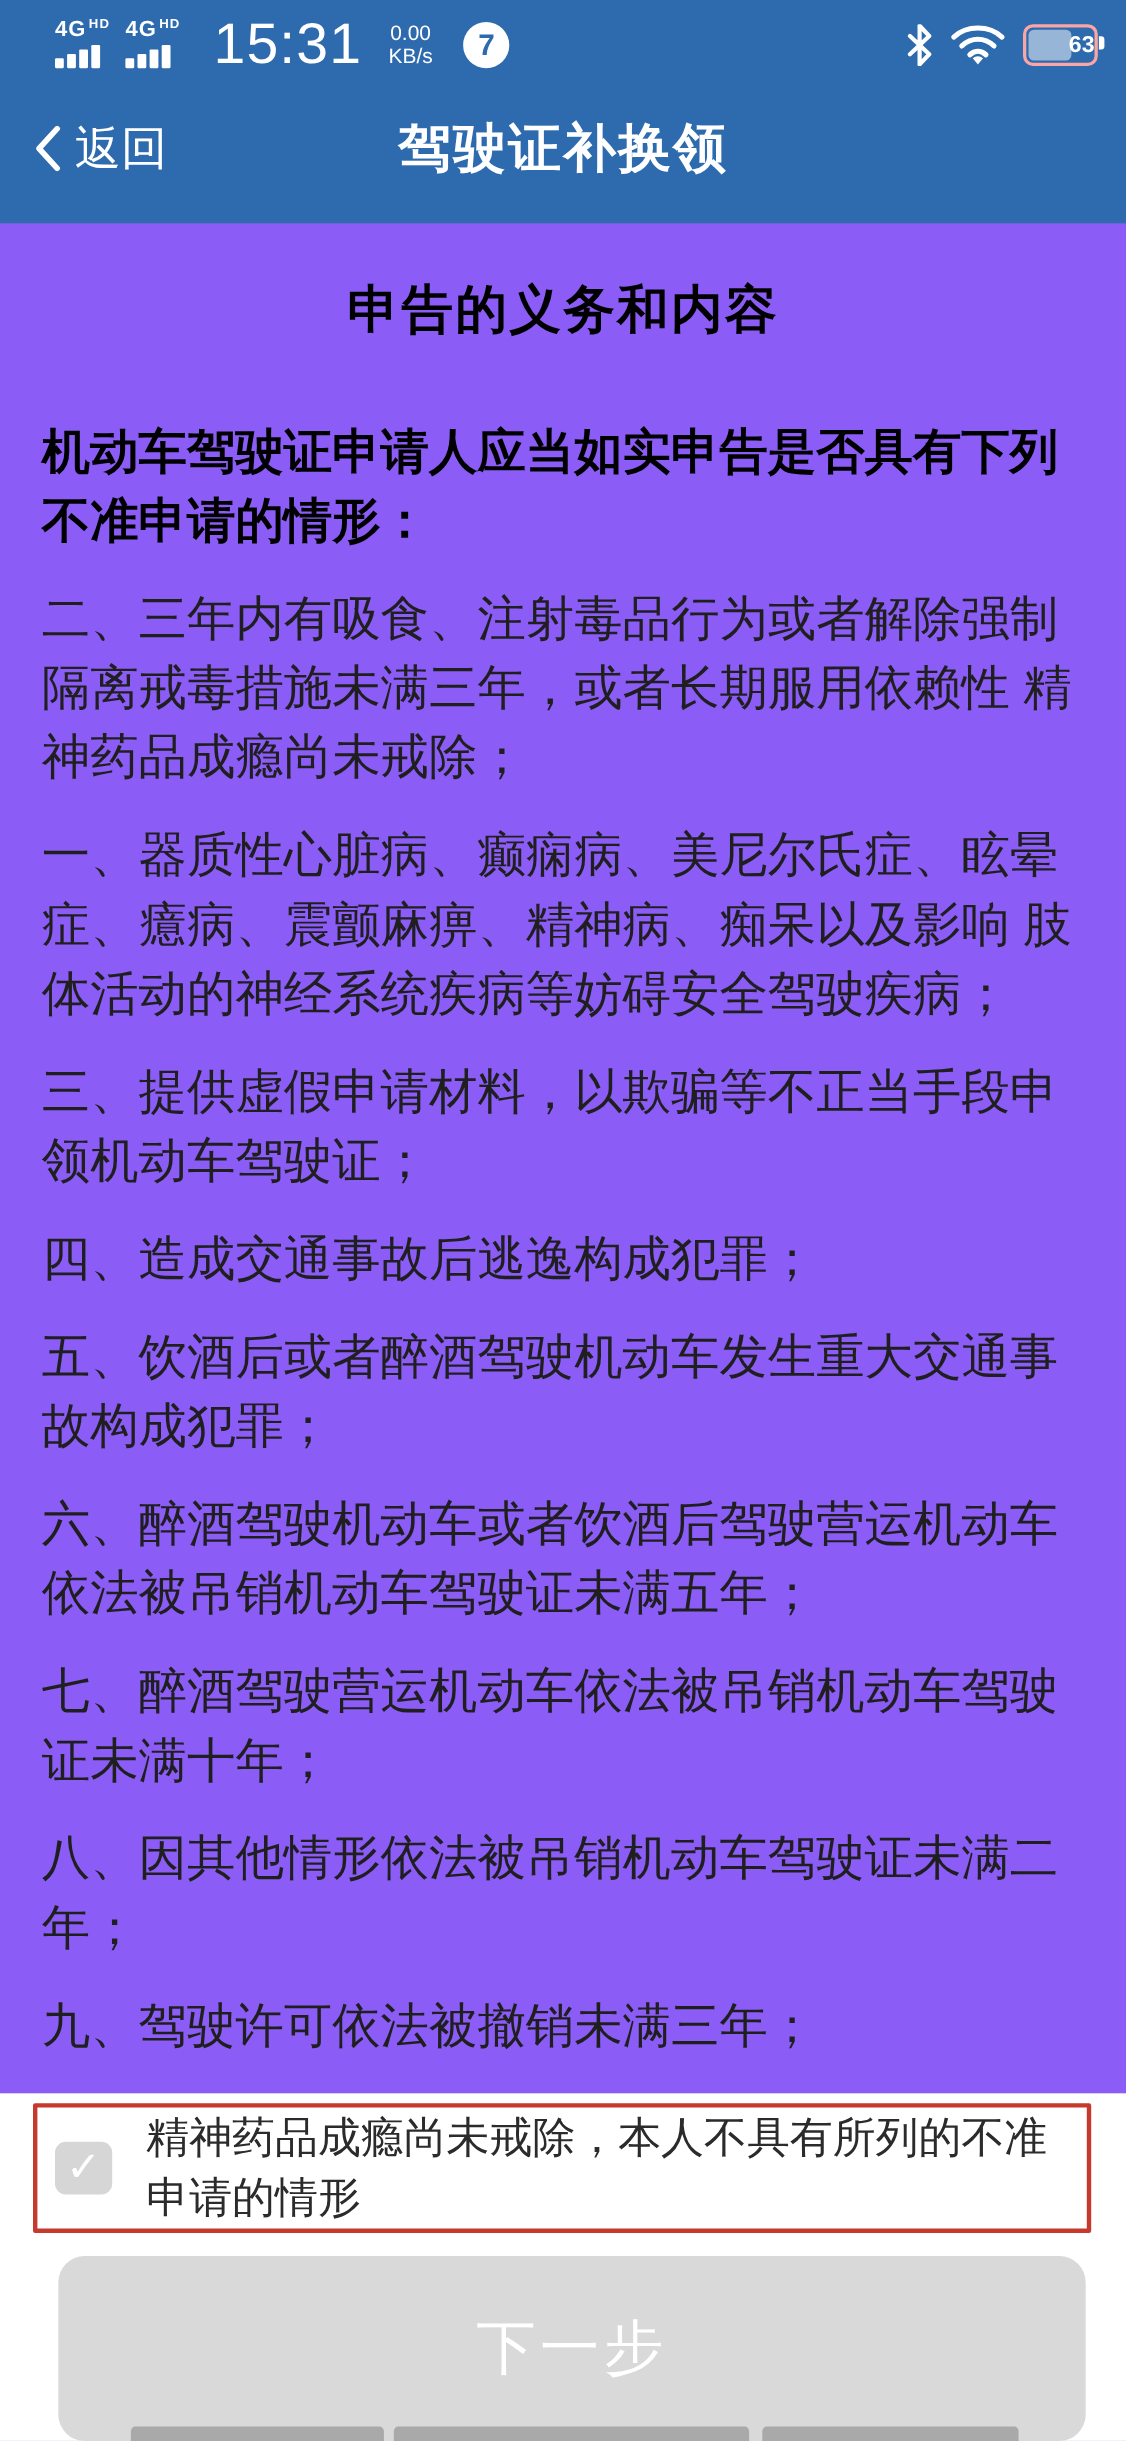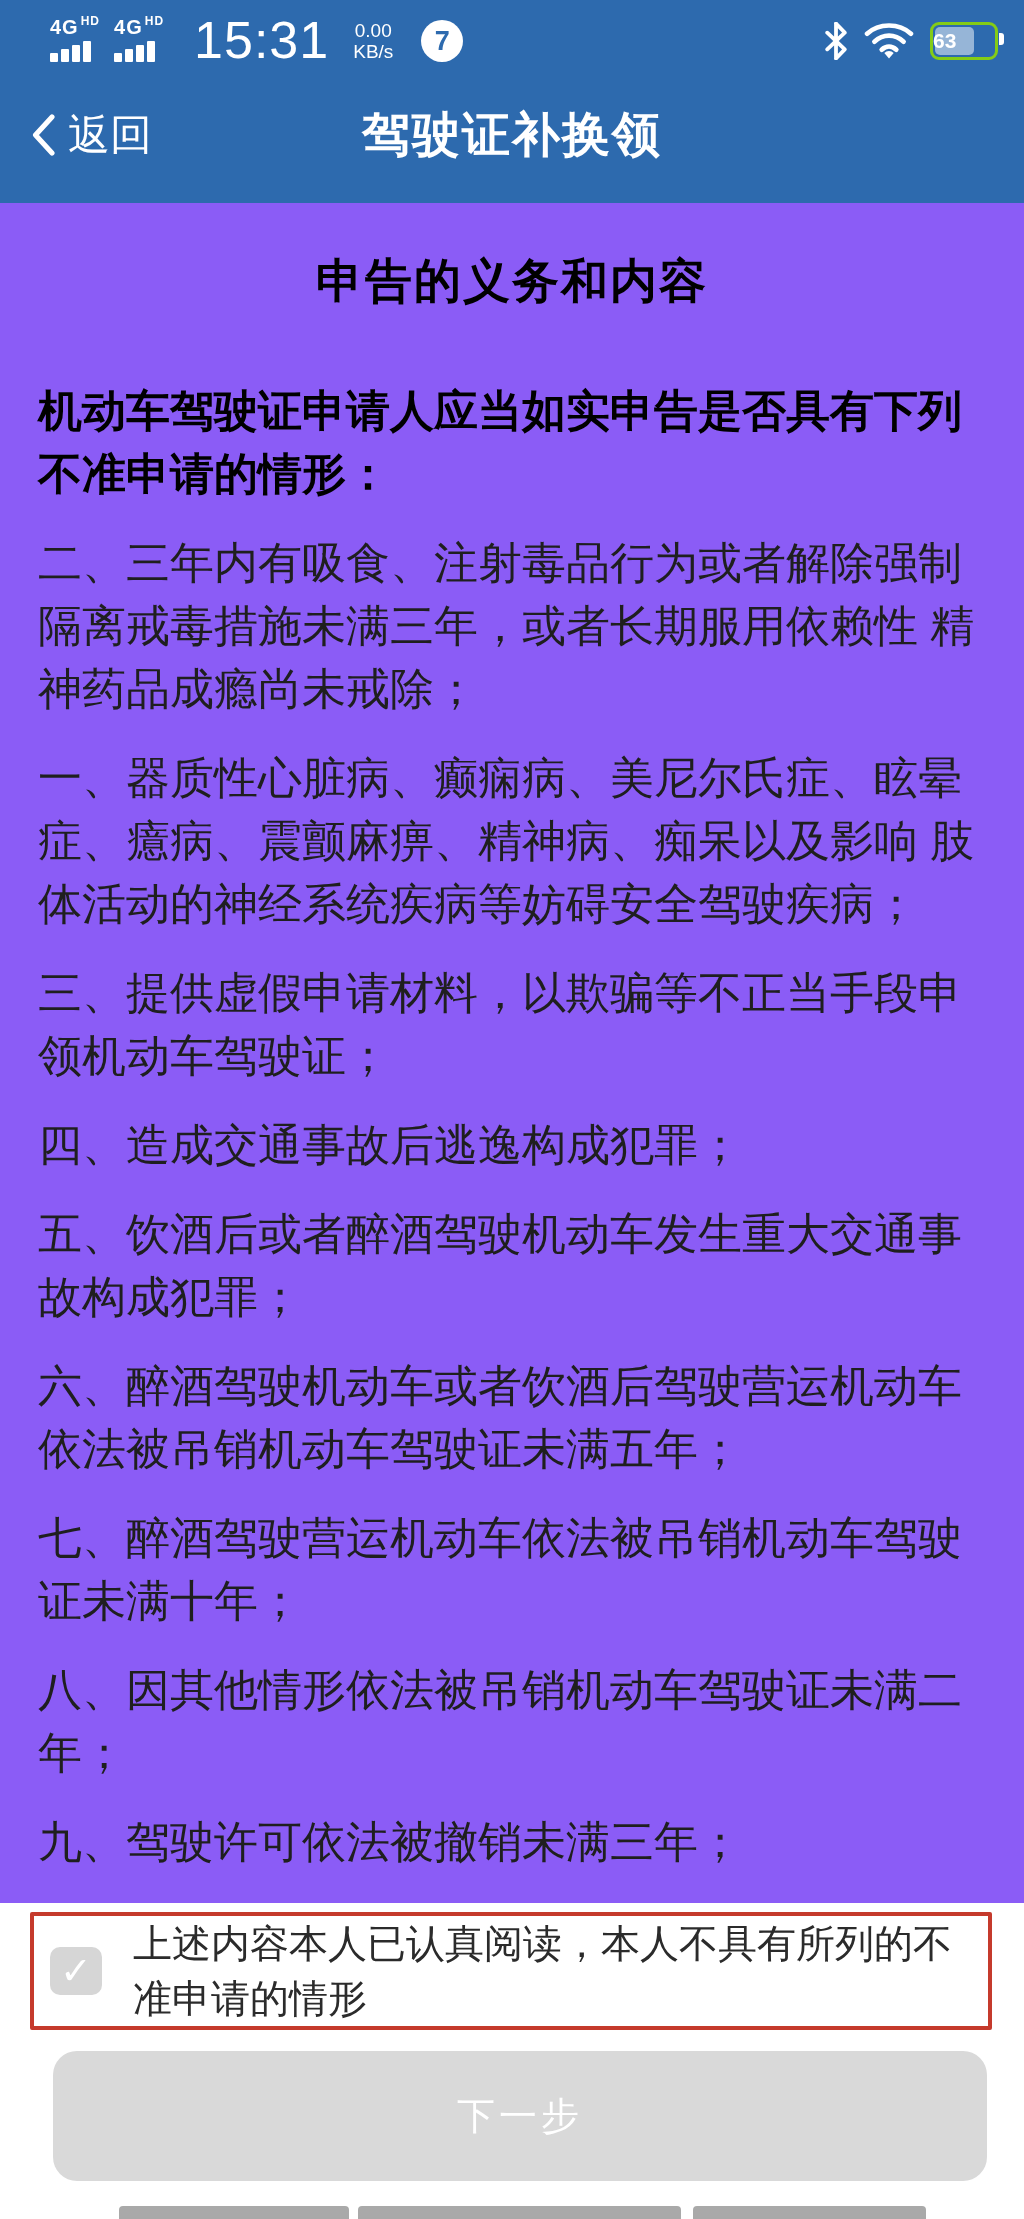--- a/index.html
+++ b/index.html
@@ -18,41 +18,41 @@
   .sig-bars{display:flex;align-items:flex-end;gap:3px;margin-top:3px;height:22px;}
   .sig-bars i{display:block;width:8px;background:#fff;border-radius:1px;}
   .sig-bars i:nth-child(1){height:9px;}
   .sig-bars i:nth-child(2){height:13px;}
   .sig-bars i:nth-child(3){height:17px;}
   .sig-bars i:nth-child(4){height:21px;}
   .sb-time{font-size:52px;font-weight:500;margin-left:16px;letter-spacing:1px;line-height:44px;}
   .sb-speed{display:flex;flex-direction:column;align-items:center;margin-left:10px;font-size:19px;line-height:21px;font-weight:500;}
   .sb-badge{width:42px;height:42px;border-radius:50%;background:#fff;color:#2d6aae;font-size:27px;font-weight:bold;display:flex;align-items:center;justify-content:center;margin-left:14px;margin-bottom:0px;}
   .sb-right{margin-left:auto;display:flex;align-items:center;gap:16px;padding-bottom:2px;}
-  .battery{position:relative;width:62px;height:32px;border:3px solid #84cc16;border-radius:9px;display:flex;align-items:center;justify-content:flex-start;}
+  .battery{position:relative;width:62px;height:32px;border:3px solid #fca5a5;border-radius:9px;display:flex;align-items:center;justify-content:flex-end;}
   .battery::after{content:"";position:absolute;right:-9px;top:8px;width:5px;height:12px;background:#fff;border-radius:0 3px 3px 0;}
   .battery .fill{position:absolute;left:2px;top:2px;bottom:2px;width:63%;background:rgba(255,255,255,.5);border-radius:5px;}
   .battery .pct{position:relative;font-size:21px;font-weight:bold;color:#fff;}
   
   .nav-bar{position:absolute;top:66px;left:0;right:0;height:137px;display:flex;align-items:center;padding:0 30px;box-sizing:border-box;}
   .back-btn{display:flex;align-items:center;gap:12px;cursor:pointer;}
   .back-label{font-size:42px;color:#fff;}
   .nav-title{position:absolute;left:50%;top:50%;transform:translate(-50%,-50%);font-size:48px;font-weight:bold;letter-spacing:2px;white-space:nowrap;}
   
   .content{position:absolute;top:203px;left:0;right:0;bottom:0;overflow:hidden;padding:1px 38px;box-sizing:border-box;color:#1f1f1f;}
   .doc-heading{margin:50px 0 0;text-align:center;font-size:47px;line-height:54px;font-weight:bold;color:#000;letter-spacing:2px;}
   .doc-intro{margin:71px 0 0;font-size:44px;line-height:63px;font-weight:bold;color:#000;}
   .doc-item{margin:26px 0 0;font-size:44px;line-height:63px;font-weight:400;}
   
   .footer{position:absolute;left:0;right:0;top:1903px;bottom:0;background:#fff;}
   .agreement-box{position:absolute;left:30px;right:32px;top:9px;height:118px;border:4px solid #c53a2c;border-radius:2px;box-sizing:border-box;background:#fff;display:flex;align-items:center;}
   .checkbox{width:52px;height:48px;margin-left:16px;border-radius:10px;background:#d6d6d6;display:flex;align-items:center;justify-content:center;flex:0 0 auto;cursor:pointer;}
   .checkbox .tick{color:#fff;font-size:38px;font-weight:bold;line-height:1;}
   .agreement-text{margin-left:31px;margin-right:20px;font-size:39px;line-height:55px;color:#2b2b2b;}
-  .next-btn{position:absolute;left:53px;top:148px;width:934px;height:130px;border-radius:24px;background:#d9d9d9;border:none;color:#fff;font-size:38px;letter-spacing:4px;display:flex;align-items:center;justify-content:center;cursor:pointer;font-family:inherit;}
+  .next-btn{position:absolute;left:53px;top:148px;width:934px;height:168px;border-radius:24px;background:#d9d9d9;border:none;color:#fff;font-size:54px;letter-spacing:4px;display:flex;align-items:center;justify-content:center;cursor:pointer;font-family:inherit;}
   
   .bottom-bar{position:absolute;bottom:0;height:13px;background:#a9a9a9;border-radius:4px 4px 0 0;}
   .bb1{left:119px;width:230px;}
   .bb2{left:358px;width:323px;}
   .bb3{left:693px;width:233px;}
   svg{display:block;}
 </style>
 </head>
 <body>
 
@@ -139,21 +139,21 @@
     <p class="doc-item">七、醉酒驾驶营运机动车依法被吊销机动车驾驶证未满十年；</p>
     <p class="doc-item">八、因其他情形依法被吊销机动车驾驶证未满二年；</p>
     <p class="doc-item">九、驾驶许可依法被撤销未满三年；</p>
   </div>
 
   <div class="footer">
     <div class="agreement-box">
       <span class="checkbox">
         <span class="tick">✓</span>
       </span>
-      <span class="agreement-text">上述内容本人已认真阅读，本人不具有所列的不准申请的情形</span>
+      <span class="agreement-text">精神药品成瘾尚未戒除，本人不具有所列的不准申请的情形</span>
     </div>
     <button class="next-btn">下一步</button>
     <div class="bottom-bar bb1"></div>
     <div class="bottom-bar bb2"></div>
     <div class="bottom-bar bb3"></div>
   </div>
 
 </div>
 
 </body></html>

